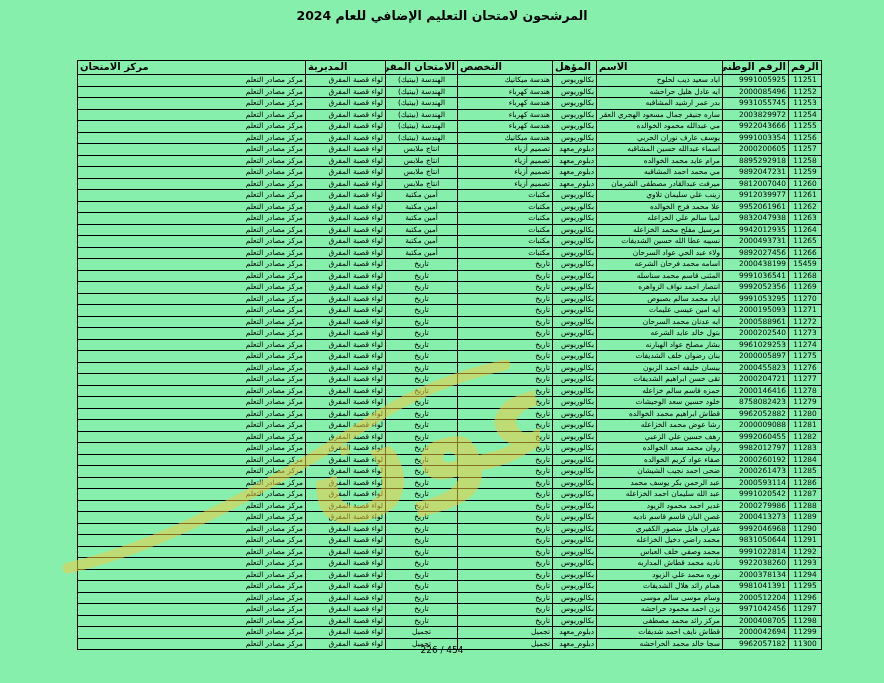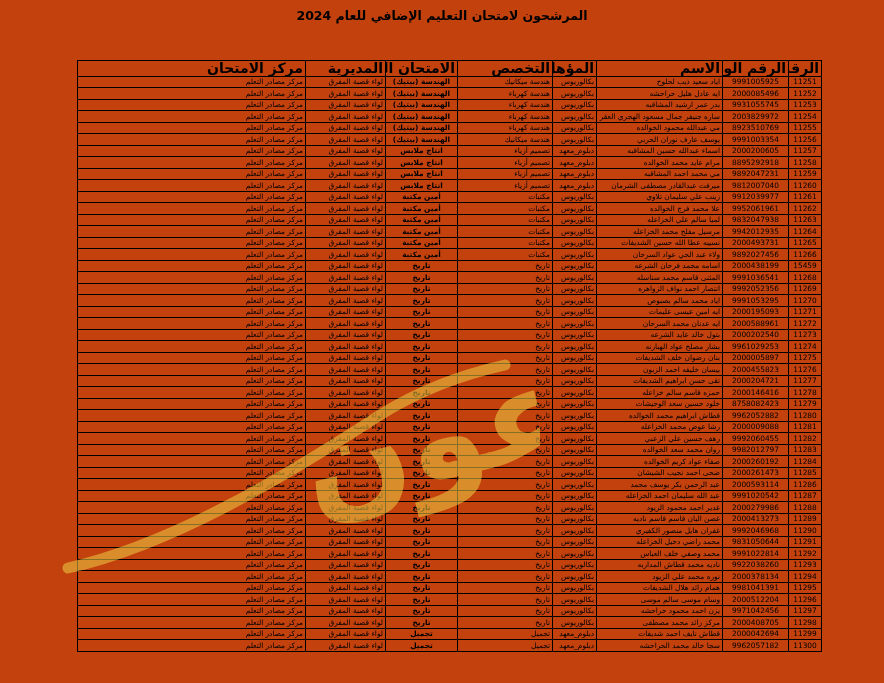--- a/index.html
+++ b/index.html
@@ -1,37 +1,37 @@
 <!DOCTYPE html>
 <html lang="ar" dir="rtl"><head>
 <meta charset="utf-8">
 <style>
   html,body{margin:0;padding:0;background:#ffffff;}
   .page{
-    position:relative;width:884px;height:683px;background:#c2410c;overflow:hidden;
+    position:relative;width:884px;height:683px;background:#86efac;overflow:hidden;
     font-family:"DejaVu Sans","Liberation Sans",sans-serif;color:#000;
     direction:rtl;
   }
   .title{
     position:absolute;top:8px;left:0;right:0;text-align:center;
     font-size:12.5px;font-weight:bold;
   }
   .tbl-wrap{position:absolute;top:60px;left:78px;width:744px;}
   table{
     width:744px;table-layout:fixed;border-collapse:collapse;direction:rtl;
   }
   th,td{
     border:0.8px solid #000;font-size:7.4px;line-height:1.05;
     padding:0 2px;height:10.5px;white-space:nowrap;overflow:hidden;
   }
-  th{font-weight:bold;text-align:right;height:13px;font-size:14px;}
+  th{font-weight:bold;text-align:left;height:13px;font-size:10px;}
   td.c0{text-align:center;direction:ltr;}
-  td.c1{text-align:center;direction:ltr;margin-left:48px;}
+  td.c1{text-align:right;direction:ltr;margin-left:48px;}
   td.c2,td.c3,td.c4,td.c6,td.c7{text-align:right;}
-  td.c5{text-align:center;font-weight:bold;}
+  td.c5{text-align:center;font-weight:normal;}
   .footer{
     position:absolute;top:645px;left:0;right:0;text-align:center;
     font-size:9px;direction:ltr;
   }
   .watermark{
     position:absolute;top:320px;left:50px;width:490px;height:270px;
     pointer-events:none;z-index:5;opacity:0.55;
   }
 </style>
 </head>
@@ -101,21 +101,21 @@
             <td class="c1">2003829972</td>
             <td class="c2">ساره جنيفر جمال مسعود الهجري العقر</td>
             <td class="c3">بكالوريوس</td>
             <td class="c4">هندسة كهرباء</td>
             <td class="c5">الهندسة (بيتيك)</td>
             <td class="c6">لواء قصبة المفرق</td>
             <td class="c7">مركز مصادر التعلم</td>
           </tr>
           <tr>
             <td class="c0">11255</td>
-            <td class="c1">8923510769</td>
+            <td class="c1">9922043666</td>
             <td class="c2">مي عبدالله محمود الخوالده</td>
             <td class="c3">بكالوريوس</td>
             <td class="c4">هندسة كهرباء</td>
             <td class="c5">الهندسة (بيتيك)</td>
             <td class="c6">لواء قصبة المفرق</td>
             <td class="c7">مركز مصادر التعلم</td>
           </tr>
           <tr>
             <td class="c0">11256</td>
             <td class="c1">9991003354</td>
@@ -568,14 +568,15 @@
           </tr>
         </tbody>
     </table>
   </div>
 
   <svg class="watermark" viewBox="0 0 490 270" xmlns="http://www.w3.org/2000/svg">
     <path d="M 18,248 C 120,225 230,160 330,95 C 370,70 410,55 455,45" fill="none" stroke="#efcb45" stroke-width="11" stroke-linecap="round"></path>
     <text id="wm-text" x="390" y="175" font-size="125" font-weight="bold" fill="#efcb45" text-anchor="middle" transform="rotate(-14 330 150)" font-family="DejaVu Sans, sans-serif">عون</text>
   </svg>
 
+  <div class="footer">226 / 454</div>
 
 </div>
 
 </body></html>

